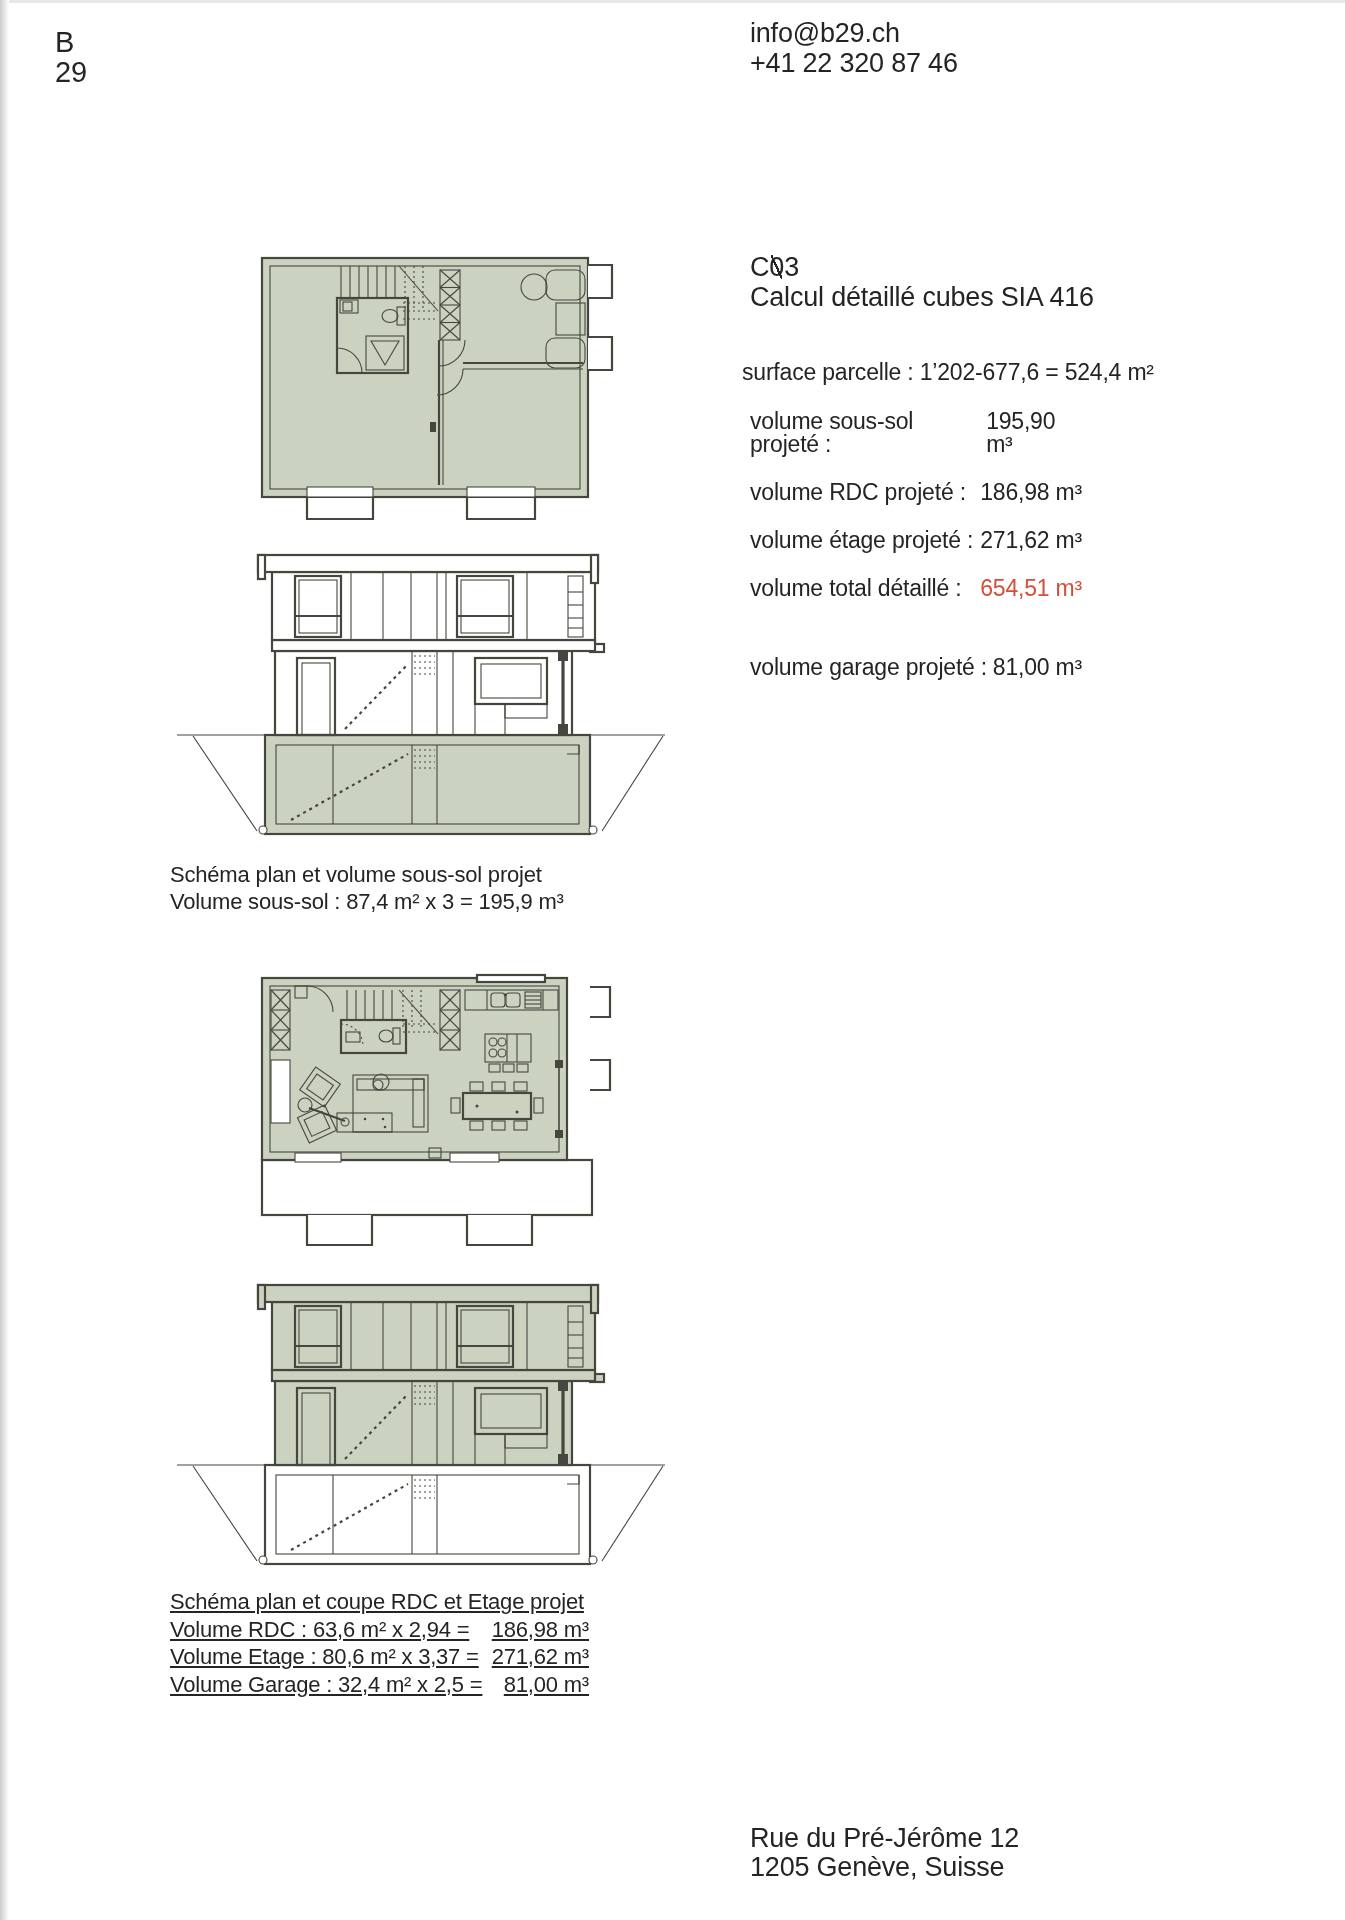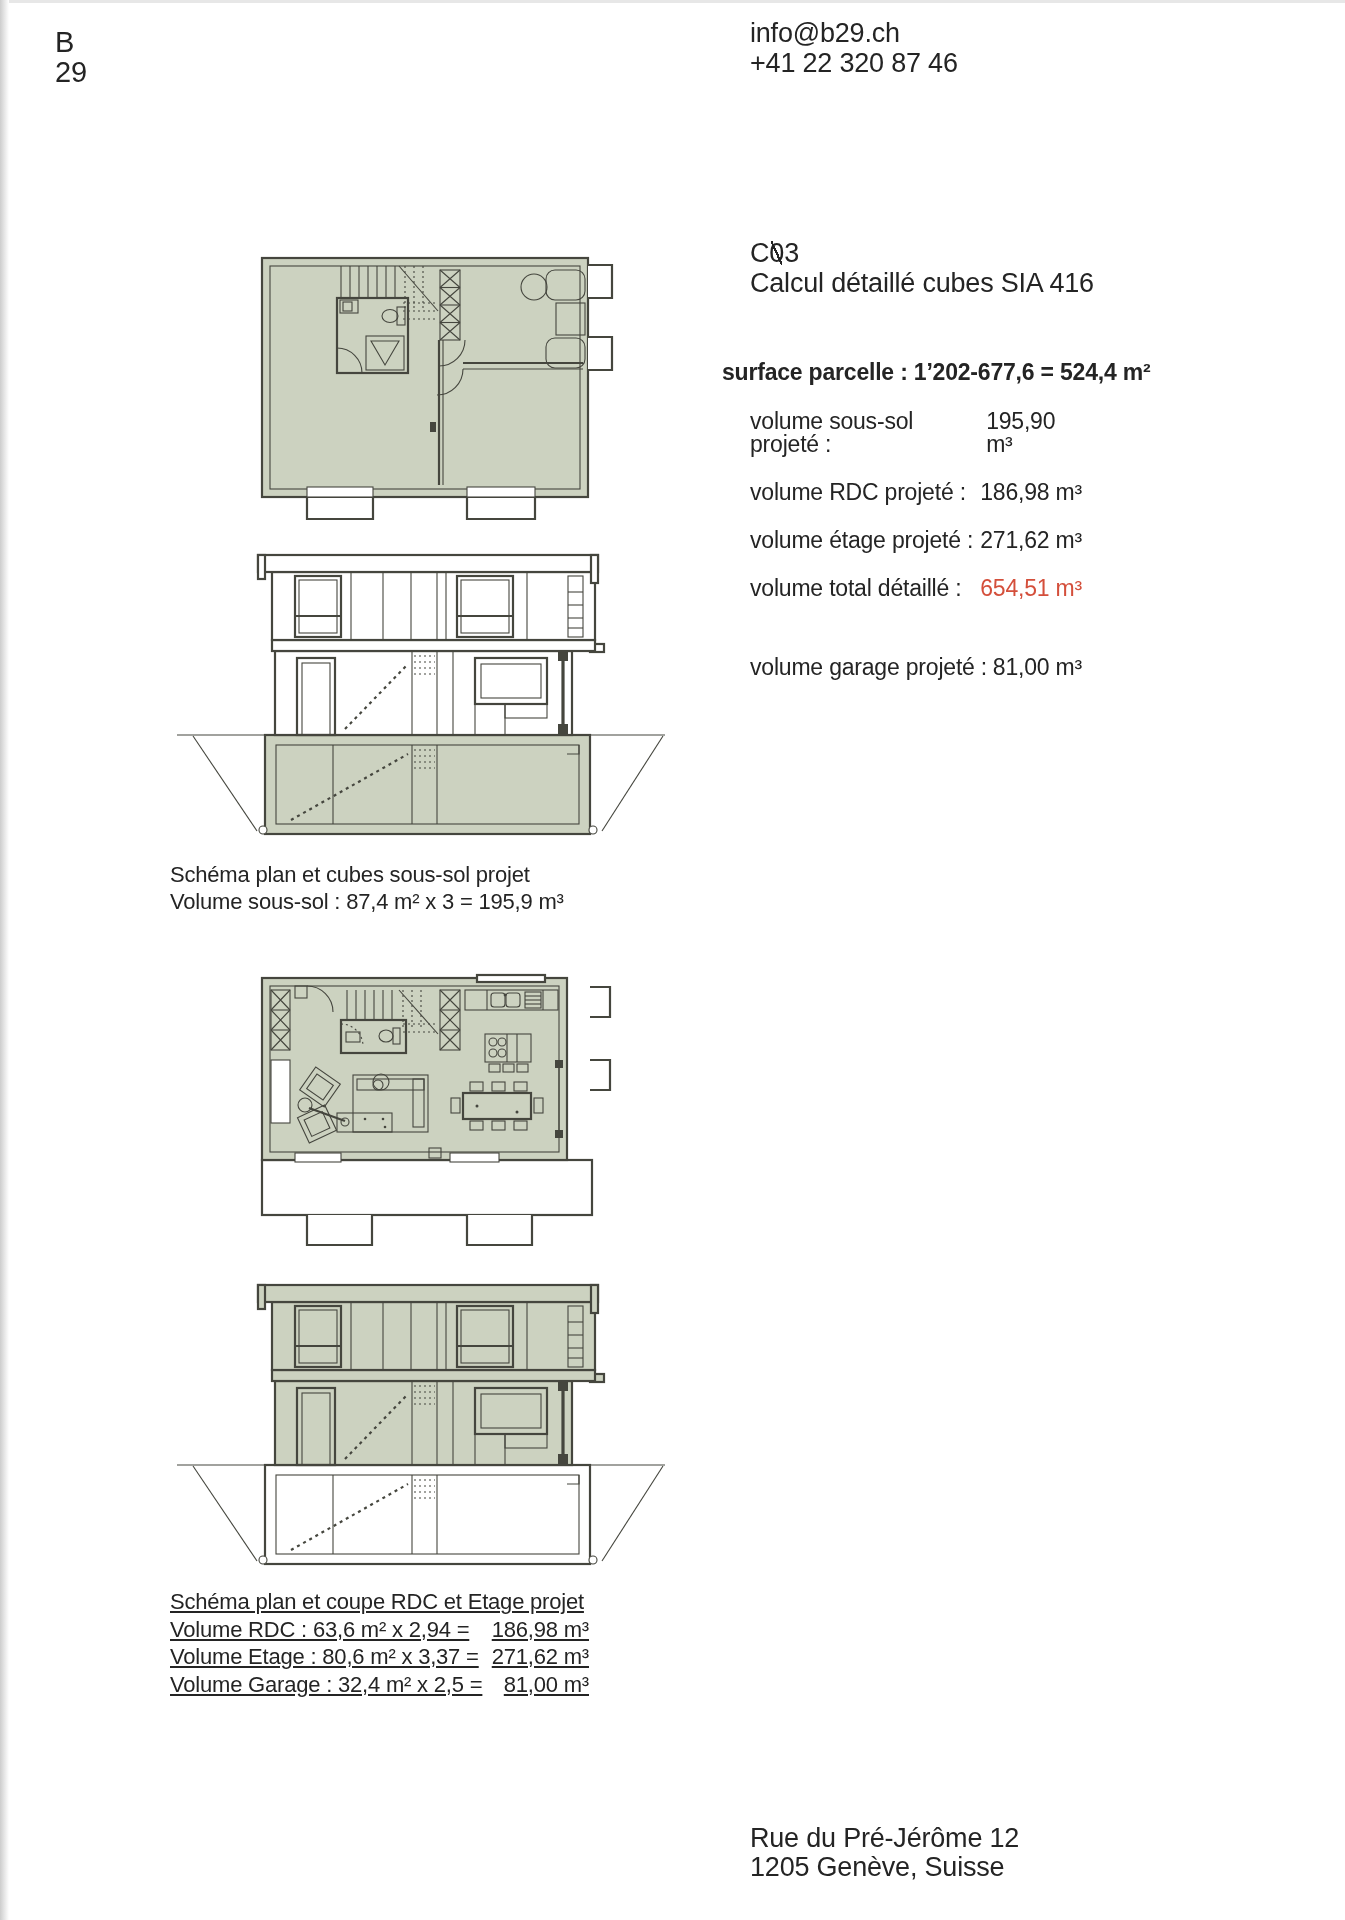--- a/index.html
+++ b/index.html
@@ -14,22 +14,22 @@
     font-family:"Liberation Sans","DejaVu Sans",sans-serif;color:var(--ink);
     overflow:hidden;letter-spacing:-0.2px;
   }
   .edge-left{position:absolute;left:0;top:0;width:9px;height:100%;
     background:linear-gradient(to right,#cdcdcd,#e9e9e9 55%,#ffffff);}
   .edge-top{position:absolute;left:0;top:0;width:100%;height:3px;background:#e7e7e7;}
 
   .logo{position:absolute;left:55px;top:27px;font-size:29px;line-height:30px;font-weight:500;}
   .contact{position:absolute;left:750px;top:18px;font-size:27px;line-height:30px;font-weight:500;}
 
-  .title-block{position:absolute;left:750px;top:238px;font-size:27px;line-height:30px;font-weight:500;}
-  .surface-line{position:absolute;left:722px;top:359px;font-size:23px;font-weight:700;}
+  .title-block{position:absolute;left:750px;top:252px;font-size:27px;line-height:30px;font-weight:500;}
+  .surface-line{position:absolute;left:742px;top:359px;font-size:23px;font-weight:400;}
   .vol-rows{position:absolute;left:750px;top:410px;width:332px;}
   .vrow{display:flex;justify-content:space-between;font-size:23px;line-height:23px;margin-bottom:25px;font-weight:400;}
   .vrow .val.red{color:var(--highlight);}
   .garage-row{position:absolute;left:750px;top:654px;width:332px;display:flex;justify-content:space-between;font-size:23px;font-weight:500;}
 
   .caption1{position:absolute;left:170px;top:861px;font-size:22px;line-height:27px;font-weight:500;}
   .caption2{position:absolute;left:170px;top:1588px;width:419px;font-size:22px;line-height:27.5px;font-weight:500;text-decoration:underline;}
   .caption2 .crow{display:flex;justify-content:space-between;}
 
   .footer{position:absolute;left:750px;top:1824px;font-size:27px;line-height:29px;font-weight:500;}
@@ -226,21 +226,21 @@
     <line x1="282" y1="64" x2="338" y2="64" class="ln w2"></line>
     <line x1="352" y1="20" x2="352" y2="88" class="ln"></line>
     <rect x="393" y="24" width="15" height="61" class="ln"></rect>
     <line x1="393" y1="40" x2="408" y2="40" class="ln"></line>
     <line x1="393" y1="53" x2="408" y2="53" class="ln"></line>
     <line x1="393" y1="66" x2="408" y2="66" class="ln"></line>
     <line x1="393" y1="76" x2="408" y2="76" class="ln"></line>
   </svg>
 
   <div class="caption1">
-    <div>Schéma plan et cubes sous-sol projet</div>
+    <div>Schéma plan et volume sous-sol projet</div>
     <div>Volume sous-sol : 87,4 m² x 3 = 195,9 m³</div>
   </div>
 
   <svg id="fig-plan-rdc" class="fig" width="365" height="276" viewBox="0 0 365 276">
     <rect x="9" y="188" width="330" height="55" class="wf ln w2"></rect>
     <rect x="9" y="6" width="305" height="182" class="gf ln w2"></rect>
     <rect x="17" y="14" width="289" height="166" class="ln"></rect>
     <path d="M54 243 v30 h65 v-30" class="wf ln w2"></path>
     <path d="M214 243 v30 h65 v-30" class="wf ln w2"></path>
     <path d="M337 15 h20 v30 h-20" class="wf ln w2"></path>

